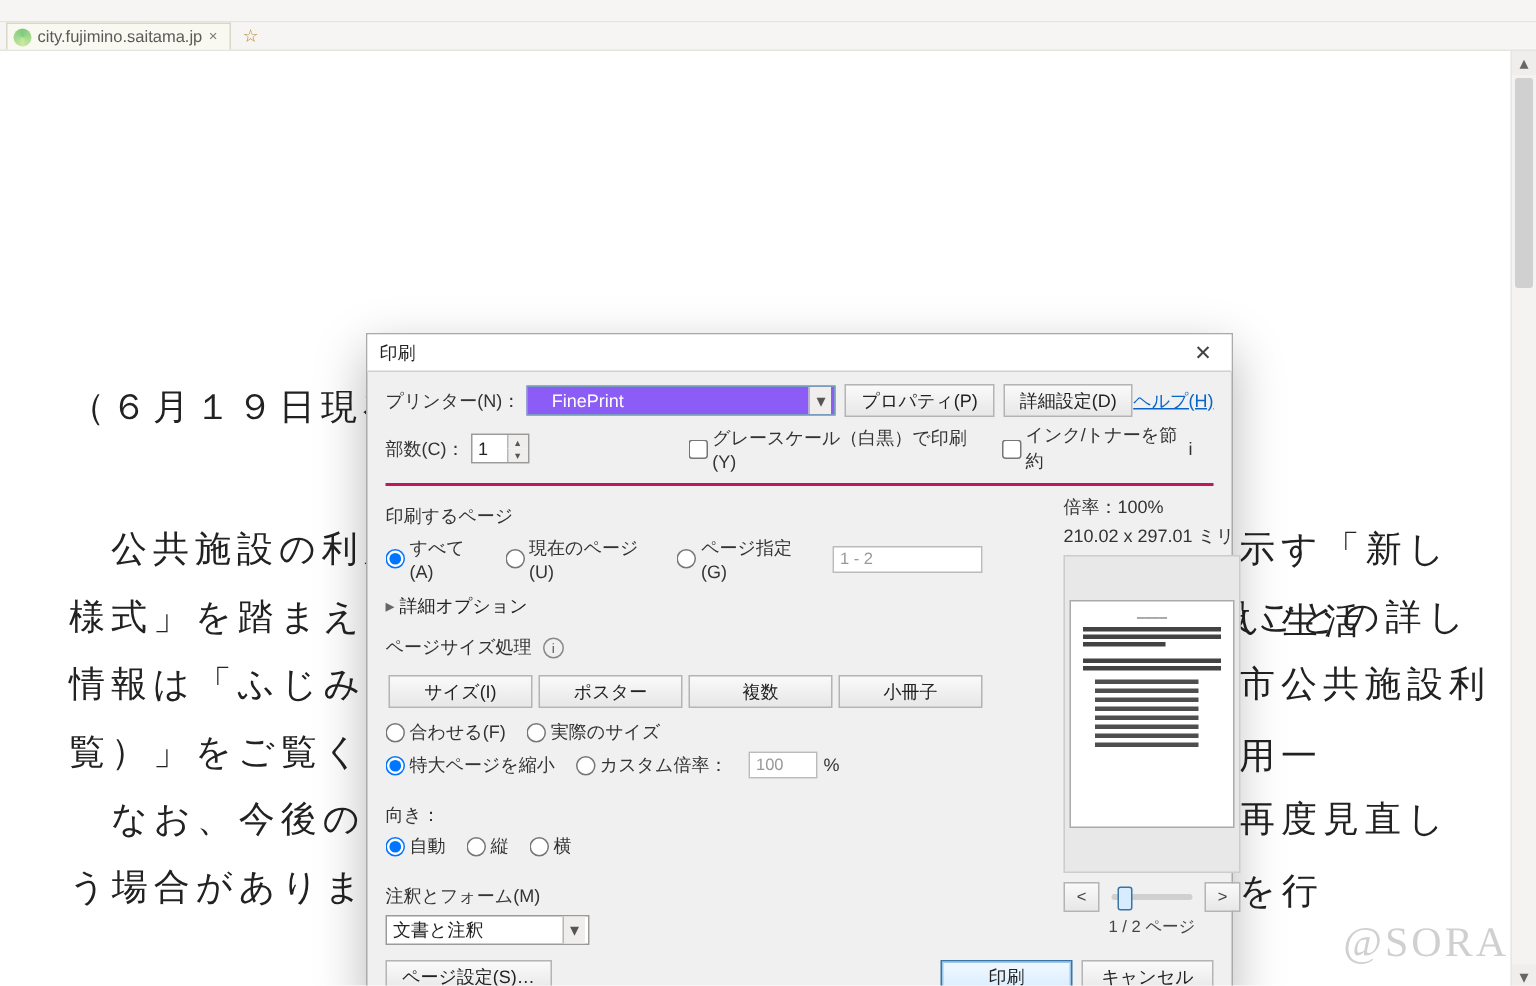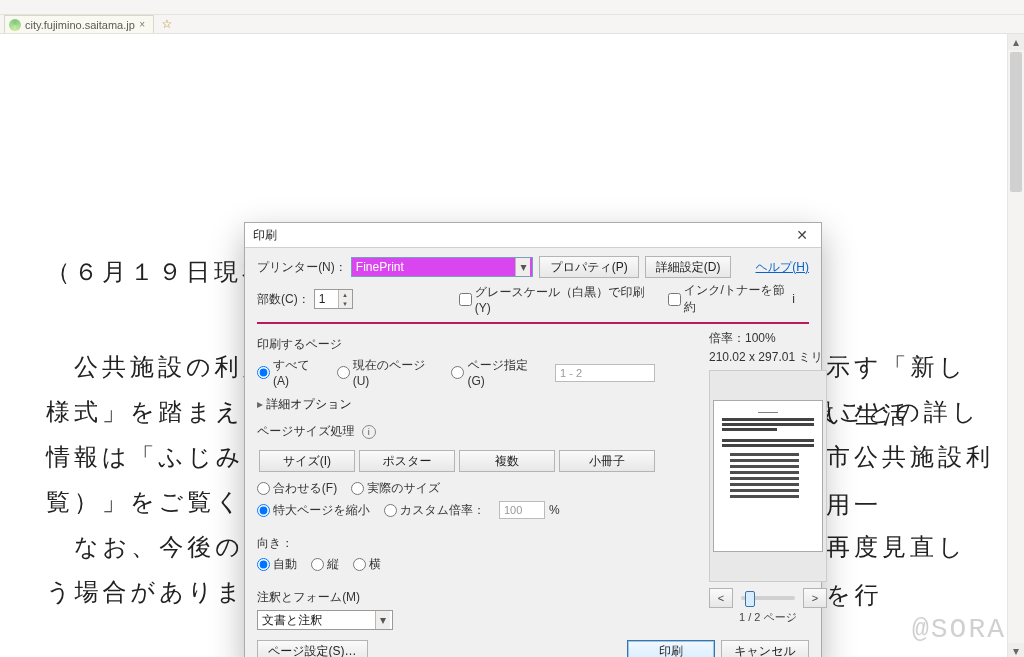--- a/index.html
+++ b/index.html
@@ -21,44 +21,44 @@
 .vscroll{position:absolute;top:0;right:0;width:16px;height:100%;
   background:#f4f3f1;border-left:1px solid #e6e6e6;}
 .vscroll .arrow{width:16px;height:16px;display:flex;align-items:center;
   justify-content:center;color:#666;background:#efeeec;}
 .vscroll .thumb{position:absolute;left:2px;top:18px;width:12px;height:140px;
   background:#d0d0d0;border-radius:2px;}
 .docwrap{position:absolute;left:26px;top:34px;right:30px;}
 .doc{font-family:"Yu Mincho","MS Mincho",serif;font-size:24px;
   line-height:48px;letter-spacing:4px;color:#222;white-space:pre-wrap;}
 .watermark{position:absolute;right:18px;bottom:14px;font-size:28px;
-  color:rgba(120,120,120,.35);font-family:Liberation Mono, monospace;letter-spacing:2px;}
+  color:rgba(120,120,120,.35);font-family:Liberation Serif, serif;letter-spacing:2px;}
 
 .dialog{position:absolute;left:244px;top:188px;width:576px;
   box-shadow:0 12px 32px rgba(0,0,0,.28);border:1px solid #aaa;
   background:#f0f0f0;z-index:10;}
 .titlebar{height:24px;background:#fff;border-bottom:1px solid #d0d0d0;
   display:flex;align-items:center;font-size:12px;padding-left:8px;}
 .titlebar .tclose{margin-left:auto;width:38px;height:24px;display:flex;
   align-items:center;justify-content:center;font-size:14px;color:#444;}
 .dbody{padding:8px 12px 8px 12px;}
 .row{display:flex;align-items:center;margin-bottom:4px;}
 .lbl{font-size:12px;color:#333;margin-right:4px;white-space:nowrap;}
-.sel{flex:1;height:18px;background:#d946ef;color:#fff;border:1px solid #7a9dbd;
-  font-size:12px;padding:0 4px;display:flex;align-items:center;position:relative;}
+.sel{flex:1;height:18px;background:#8b5cf6;color:#fff;border:1px solid #7a9dbd;
+  font-size:12px;padding:0 16px;display:flex;align-items:center;position:relative;}
 .sel:after{content:"▾";position:absolute;right:2px;top:0;bottom:0;width:14px;
   background:#efeeec;color:#555;border-left:1px solid #b8b8b8;display:flex;
   align-items:center;justify-content:center;}
 .btn{height:20px;padding:0 10px;font-size:12px;border:1px solid #b4b4b4;
   background:linear-gradient(#fafafa,#e7e7e7);display:inline-flex;
   align-items:center;justify-content:center;white-space:nowrap;}
 .btn.primary{border:1px solid #3a74a6;box-shadow:inset 0 0 0 1px #9cc7e8;
   background:linear-gradient(#f2f9ff,#d7ecff);}
 .linkhelp{color:#0a64c8;text-decoration:underline;font-size:12px;
-  margin-left:auto;padding-left:24px;}
+  margin-left:auto;}
 .spin{width:34px;height:18px;border:1px solid #9a9a9a;background:#fff;
   display:flex;align-items:center;font-size:12px;padding-left:4px;
   position:relative;}
 .spin .arrows{position:absolute;right:0;top:0;bottom:0;width:14px;
   display:flex;flex-direction:column;}
 .spin .arrows div{flex:1;border-left:1px solid #b8b8b8;font-size:7px;
   display:flex;align-items:center;justify-content:center;color:#555;
   background:#efeeec;}
 .chk{display:inline-flex;align-items:center;font-size:12px;color:#333;
   margin-right:14px;}

